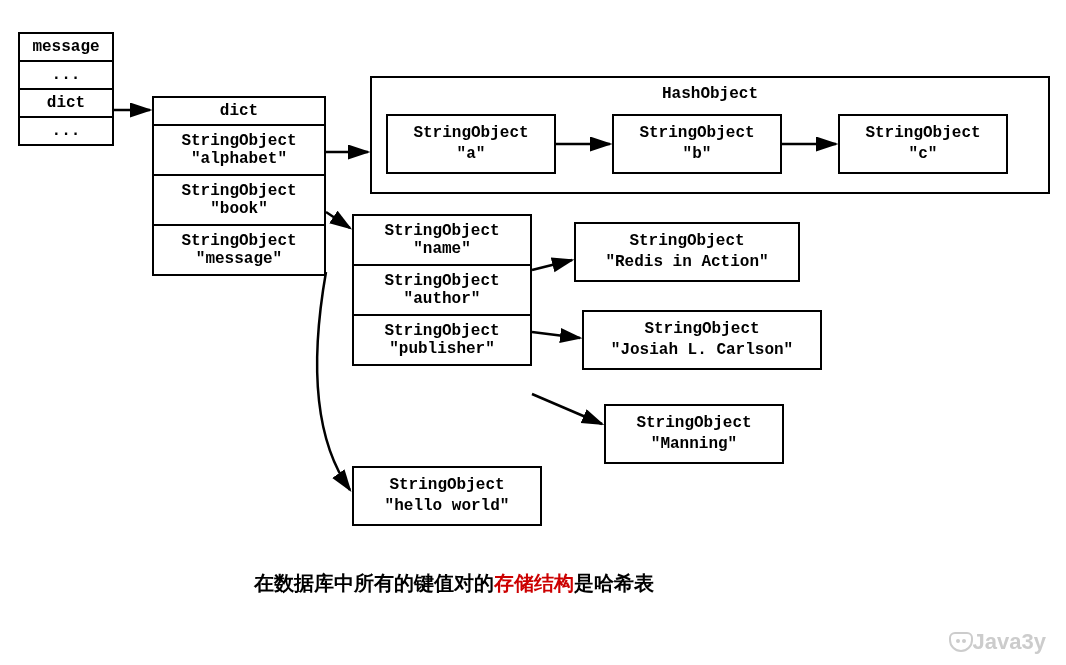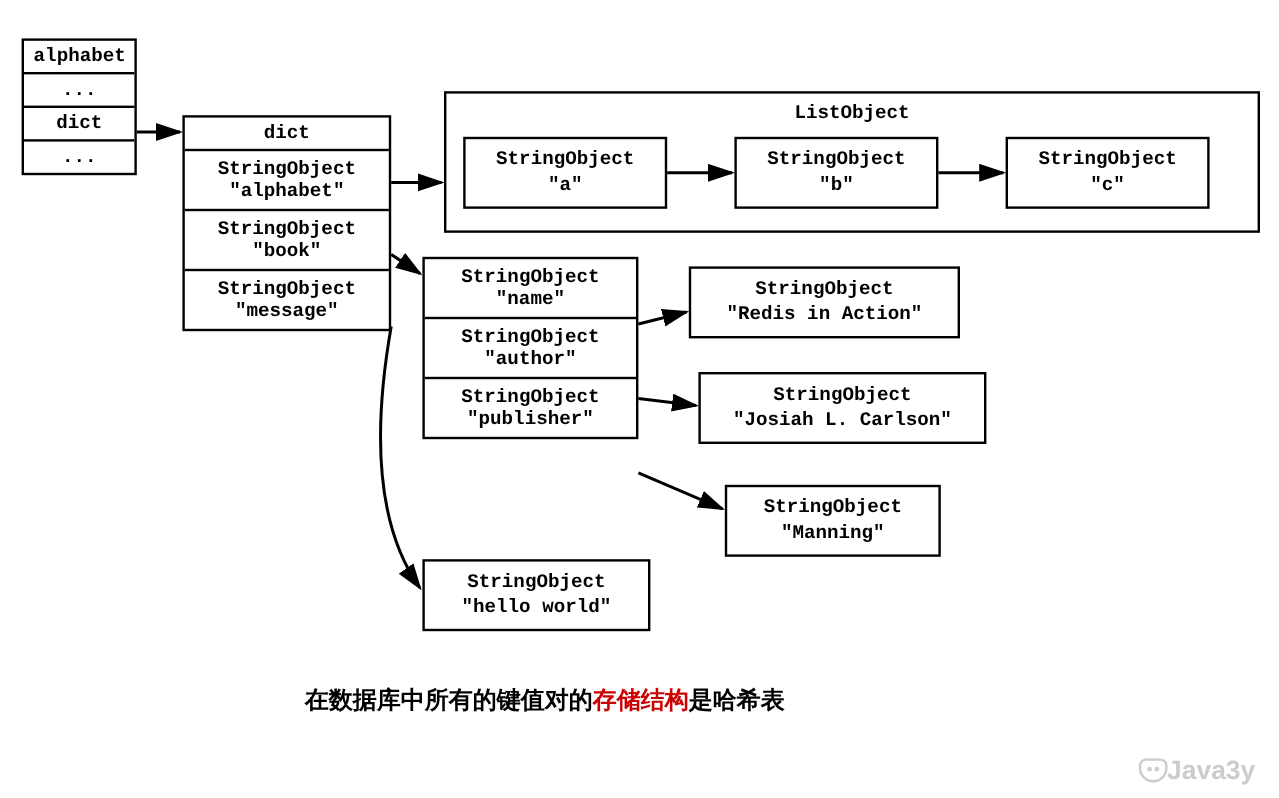--- a/index.html
+++ b/index.html
@@ -14,21 +14,21 @@
 .wm-icon { width: 24px; height: 20px; border: 2px solid #ccc; border-radius: 6px 6px 12px 12px; position: relative; }
 .wm-icon::before, .wm-icon::after { content: ''; position: absolute; width: 4px; height: 4px; background: #ccc; border-radius: 50%; top: 5px; }
 .wm-icon::before { left: 5px; }
 .wm-icon::after { right: 5px; }
 svg.arrows { position: absolute; top: 0; left: 0; pointer-events: none; }
 </style>
 </head>
 <body>
 
 <div class="stack" style="left:18px; top:32px; width:96px;">
-  <div class="cell">alphabet</div>
+  <div class="cell">message</div>
   <div class="cell">...</div>
   <div class="cell">dict</div>
   <div class="cell">...</div>
 </div>
 
 <div class="stack" style="left:152px; top:96px; width:174px;">
   <div class="cell">dict</div>
   <div class="cell" style="padding:6px 4px;">
     <div>StringObject</div>
     <div>"alphabet"</div>
@@ -37,21 +37,21 @@
     <div>StringObject</div>
     <div>"book"</div>
   </div>
   <div class="cell" style="padding:6px 4px;">
     <div>StringObject</div>
     <div>"message"</div>
   </div>
 </div>
 
 <div class="box" style="left:370px; top:76px; width:680px; height:118px; justify-content:flex-start; padding-top:6px;">
-  <div>ListObject</div>
+  <div>HashObject</div>
 </div>
 
 <div class="box" style="left:386px; top:114px; width:170px; height:60px;">
   <div>StringObject</div>
   <div>"a"</div>
 </div>
 <div class="box" style="left:612px; top:114px; width:170px; height:60px;">
   <div>StringObject</div>
   <div>"b"</div>
 </div>

